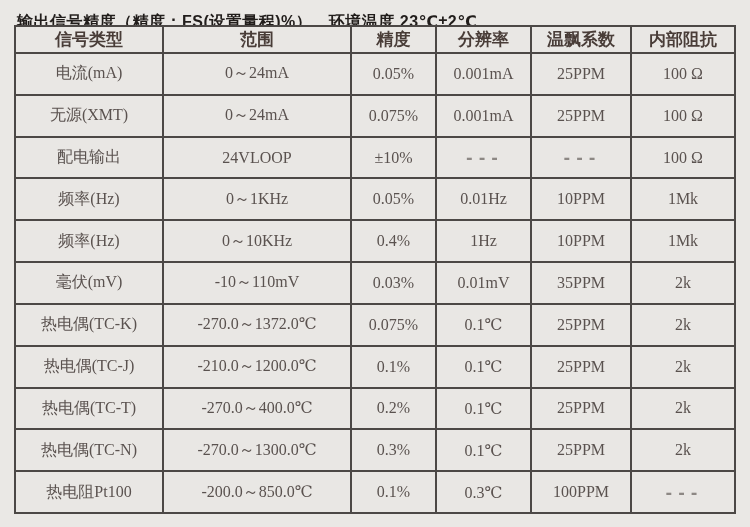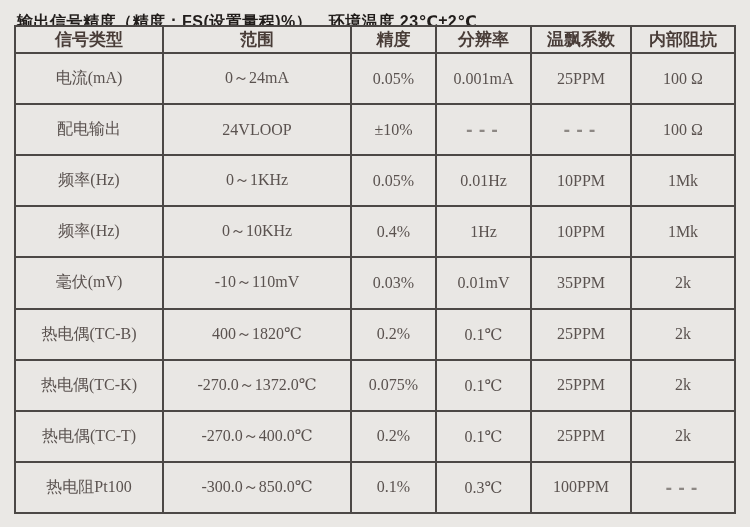--- a/index.html
+++ b/index.html
@@ -93,20 +93,28 @@
   <tbody id="spec-tbody">
       <tr>
         <td>电流(mA)</td>
         <td>0～24mA</td>
         <td>0.05%</td>
         <td>0.001mA</td>
         <td>25PPM</td>
         <td>100 Ω</td>
       </tr>
       <tr>
+        <td>无源(XMT)</td>
+        <td>0～24mA</td>
+        <td>0.075%</td>
+        <td>0.001mA</td>
+        <td>25PPM</td>
+        <td>100 Ω</td>
+      </tr>
+      <tr>
         <td>配电输出</td>
         <td>24VLOOP</td>
         <td>±10%</td>
         <td class="dash">---</td>
         <td class="dash">---</td>
         <td>100 Ω</td>
       </tr>
       <tr>
         <td>频率(Hz)</td>
         <td>0～1KHz</td>
@@ -125,45 +133,53 @@
       </tr>
       <tr>
         <td>毫伏(mV)</td>
         <td>-10～110mV</td>
         <td>0.03%</td>
         <td>0.01mV</td>
         <td>35PPM</td>
         <td>2k</td>
       </tr>
       <tr>
-        <td>热电偶(TC-B)</td>
-        <td>400～1820℃</td>
-        <td>0.2%</td>
+        <td>热电偶(TC-K)</td>
+        <td>-270.0～1372.0℃</td>
+        <td>0.075%</td>
         <td>0.1℃</td>
         <td>25PPM</td>
         <td>2k</td>
       </tr>
       <tr>
-        <td>热电偶(TC-K)</td>
-        <td>-270.0～1372.0℃</td>
-        <td>0.075%</td>
+        <td>热电偶(TC-J)</td>
+        <td>-210.0～1200.0℃</td>
+        <td>0.1%</td>
         <td>0.1℃</td>
         <td>25PPM</td>
         <td>2k</td>
       </tr>
       <tr>
         <td>热电偶(TC-T)</td>
         <td>-270.0～400.0℃</td>
         <td>0.2%</td>
         <td>0.1℃</td>
         <td>25PPM</td>
         <td>2k</td>
       </tr>
       <tr>
+        <td>热电偶(TC-N)</td>
+        <td>-270.0～1300.0℃</td>
+        <td>0.3%</td>
+        <td>0.1℃</td>
+        <td>25PPM</td>
+        <td>2k</td>
+      </tr>
+      <tr>
         <td>热电阻Pt100</td>
-        <td>-300.0～850.0℃</td>
+        <td>-200.0～850.0℃</td>
         <td>0.1%</td>
         <td>0.3℃</td>
         <td>100PPM</td>
         <td class="dash">---</td>
       </tr>
     </tbody>
 </table>
 
 </body></html>

